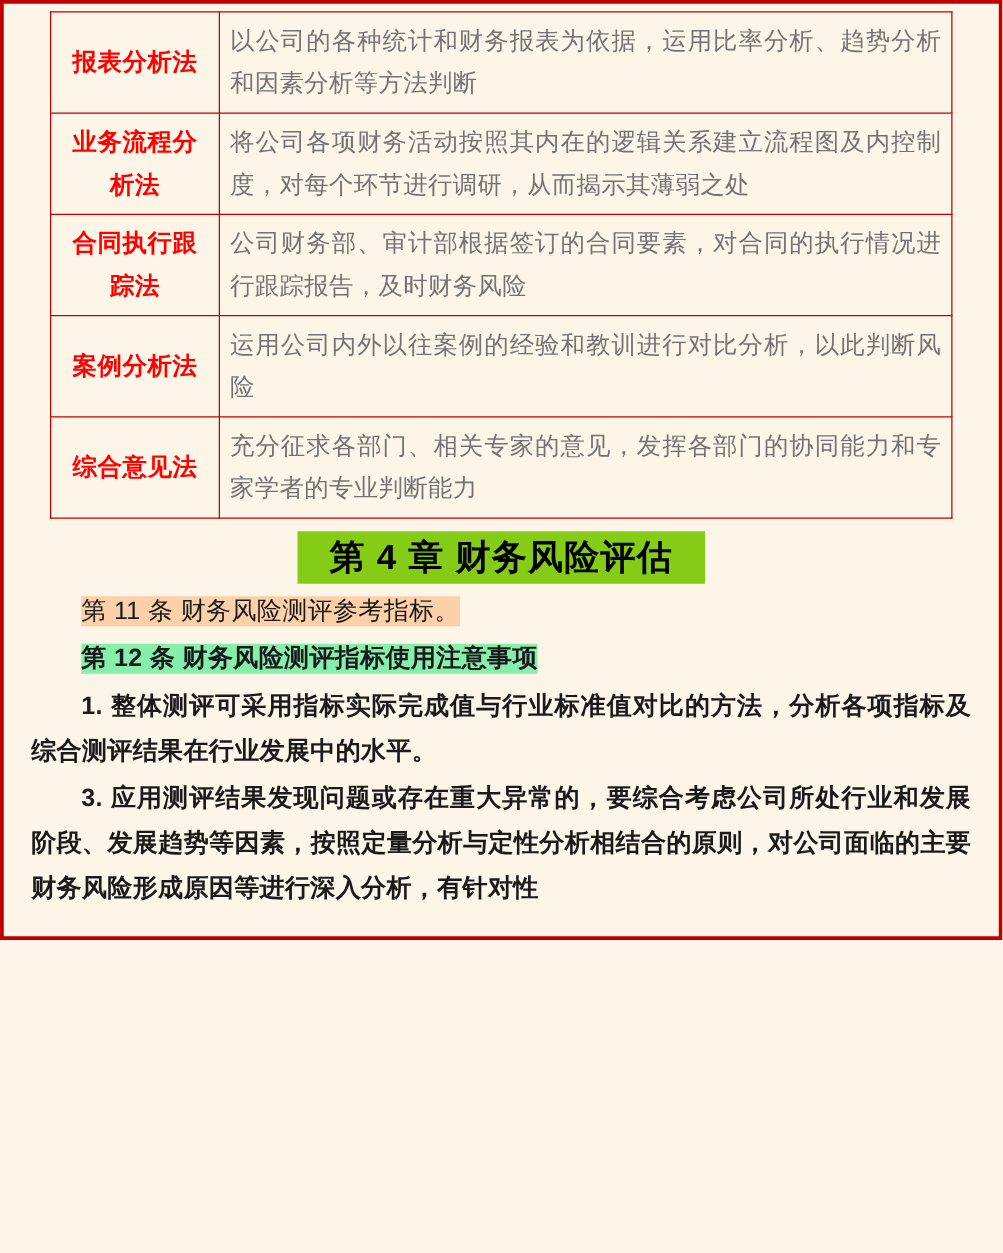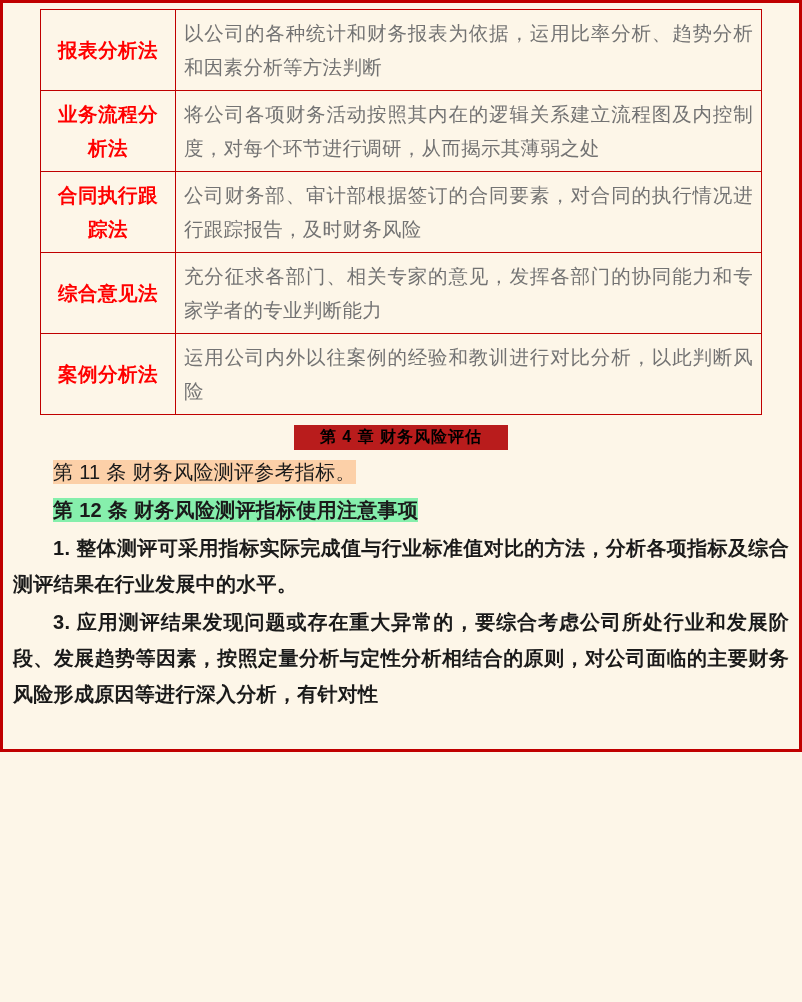--- a/index.html
+++ b/index.html
@@ -52,33 +52,33 @@
   table.methods td.desc {
     text-align: justify;
     letter-spacing: 0.3px;
   }
   .chapter-head {
     text-align: center;
     margin: 10px 0 4px 0;
   }
   .chapter-head span {
     display: inline-block;
-    background: #b91c1c;
+    background: #84cc16;
     color: #000;
     font-weight: bold;
-    font-size: 16px;
+    font-size: 28px;
     padding: 2px 26px;
     letter-spacing: 1px;
   }
   .para {
     font-size: 20px;
     line-height: 36px;
     color: #1a1a1a;
     text-align: justify;
-    margin: 2px 0;
+    margin: 2px 12px;
     letter-spacing: 0.3px;
   }
   .para.indent {
     text-indent: 40px;
   }
   .hl {
     background: #fcd0a8;
     padding: 1px 0;
   }
   .hl-b {
@@ -104,26 +104,26 @@
         </tr>
         <tr>
           <td class="name">业务流程分析法</td>
           <td class="desc">将公司各项财务活动按照其内在的逻辑关系建立流程图及内控制度，对每个环节进行调研，从而揭示其薄弱之处</td>
         </tr>
         <tr>
           <td class="name">合同执行跟踪法</td>
           <td class="desc">公司财务部、审计部根据签订的合同要素，对合同的执行情况进行跟踪报告，及时财务风险</td>
         </tr>
         <tr>
+          <td class="name">案例分析法</td>
+          <td class="desc">运用公司内外以往案例的经验和教训进行对比分析，以此判断风险</td>
+        </tr>
+        <tr>
           <td class="name">综合意见法</td>
           <td class="desc">充分征求各部门、相关专家的意见，发挥各部门的协同能力和专家学者的专业判断能力</td>
-        </tr>
-        <tr>
-          <td class="name">案例分析法</td>
-          <td class="desc">运用公司内外以往案例的经验和教训进行对比分析，以此判断风险</td>
         </tr>
       </tbody>
     </table>
 
     <div class="chapter-head">
       <span>第 4 章   财务风险评估</span>
     </div>
 
     <p class="para indent">
       <span class="hl">第 11 条  财务风险测评参考指标。</span>

